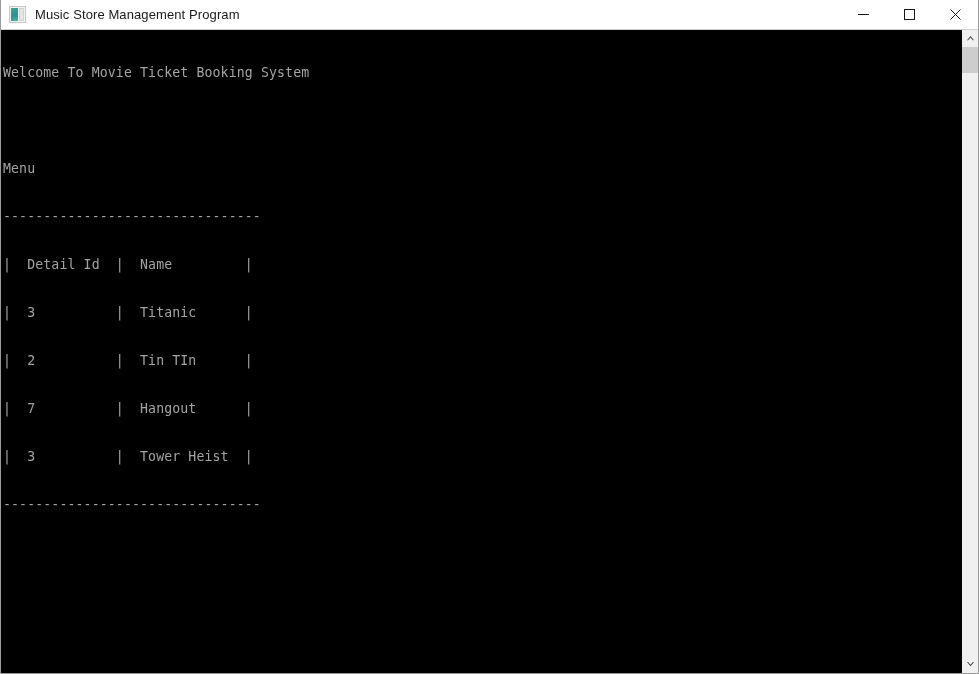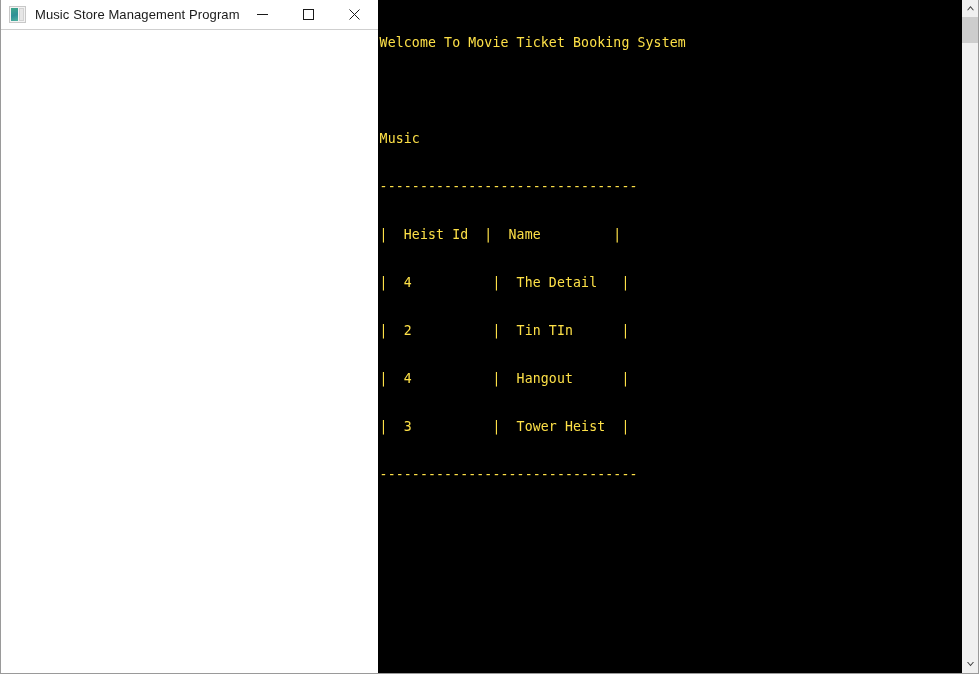--- a/index.html
+++ b/index.html
@@ -18,21 +18,21 @@
   
   .window {
     position: relative;
     width: 979px;
     height: 674px;
     box-sizing: border-box;
     background: #ffffff;
     border: 1px solid #9a9a9a;
     border-top: none;
     display: flex;
-    flex-direction: row;
+    flex-direction: column;
   }
 
   
   .titlebar {
     position: relative;
     height: 29px;
     min-height: 29px;
     background: #ffffff;
     border-bottom: 1px solid #cfcfcf;
     display: flex;
@@ -94,21 +94,21 @@
   .console-wrap {
     position: relative;
     flex: 1 1 auto;
     display: flex;
     background: #000000;
     overflow: hidden;
   }
   .console {
     flex: 1 1 auto;
     background: #000000;
-    color: #fde047;
+    color: #a3a3a3;
     font-family: "DejaVu Sans Mono", "Liberation Mono", monospace;
     font-size: 13.2px;
     line-height: 16px;
     letter-spacing: 0.12px;
     padding: 3px 0 0 2px;
     white-space: pre;
     overflow: hidden;
     box-sizing: border-box;
   }
   .console .line {
@@ -187,26 +187,26 @@
         </svg>
       </button>
     </div>
   </div>
 
   <div class="console-wrap">
 
     <div class="console" id="console-output">
       <span class="line">Welcome To Movie Ticket Booking System</span>
       <span class="line blank"> </span>
-      <span class="line">Music</span>
+      <span class="line">Menu</span>
       <span class="line">--------------------------------</span>
-      <span class="line">|  Heist Id  |  Name         |</span>
-      <span class="line">|  4          |  The Detail   |</span>
+      <span class="line">|  Detail Id  |  Name         |</span>
+      <span class="line">|  3          |  Titanic      |</span>
       <span class="line">|  2          |  Tin TIn      |</span>
-      <span class="line">|  4          |  Hangout      |</span>
+      <span class="line">|  7          |  Hangout      |</span>
       <span class="line">|  3          |  Tower Heist  |</span>
       <span class="line">--------------------------------</span>
       <span class="line blank"> </span>
       
       
       
       
       
       
       

